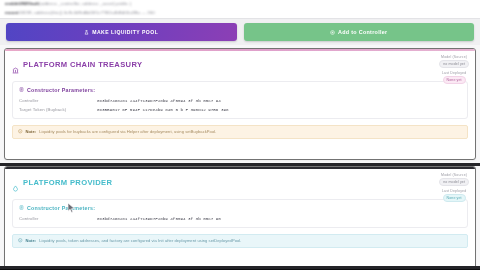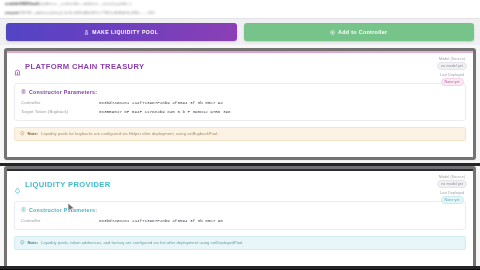--- a/index.html
+++ b/index.html
@@ -73,21 +73,21 @@
     text-transform: none;
     font-size: 5.4px;
   }
   .btn svg { display: block; }
 
   
   .card {
     position: absolute;
     left: 4px; width: 472px;
     background: #ffffff;
-    border: 3px solid #737373;
+    border: 1px solid #737373;
     border-radius: 3px;
     box-shadow: 0 1px 2px rgba(0,0,0,.05);
     overflow: hidden;
   }
   .card-treasury { top: 48px; height: 112px; }
   .card-lp       { top: 166px; height: 104px; }
 
   .card-stripe { height: 2px; width: 100%; }
   .stripe-pink { background: linear-gradient(90deg,#e8a8c8 0%, #dfa0cb 55%, #e6b4d2 100%); }
   .stripe-teal { background: linear-gradient(90deg,#2b2b31 0%, #2b2b31 100%); }
@@ -282,21 +282,21 @@
 
   <div class="card card-lp">
     <div class="card-stripe stripe-teal"></div>
 
     <div class="card-head">
       <span class="head-ico">
         <svg width="7" height="7" viewBox="0 0 12 12" fill="none" stroke="#45bccb" stroke-width="1.2">
           <path d="M6 1.6 8.8 5.4a3.3 3.3 0 1 1-5.6 0Z"></path>
         </svg>
       </span>
-      <span class="card-title title-teal">LIQUIDITY PROVIDER</span>
+      <span class="card-title title-teal">PLATFORM PROVIDER</span>
 
       <div class="badges">
         <span class="badge-lbl">Model (Source)</span>
         <span class="badge-pill pill-grey">no model yet</span>
         <span class="badge-lbl">Last Deployed</span>
         <span class="badge-pill pill-teal">None yet</span>
       </div>
     </div>
 
     <div class="params">

